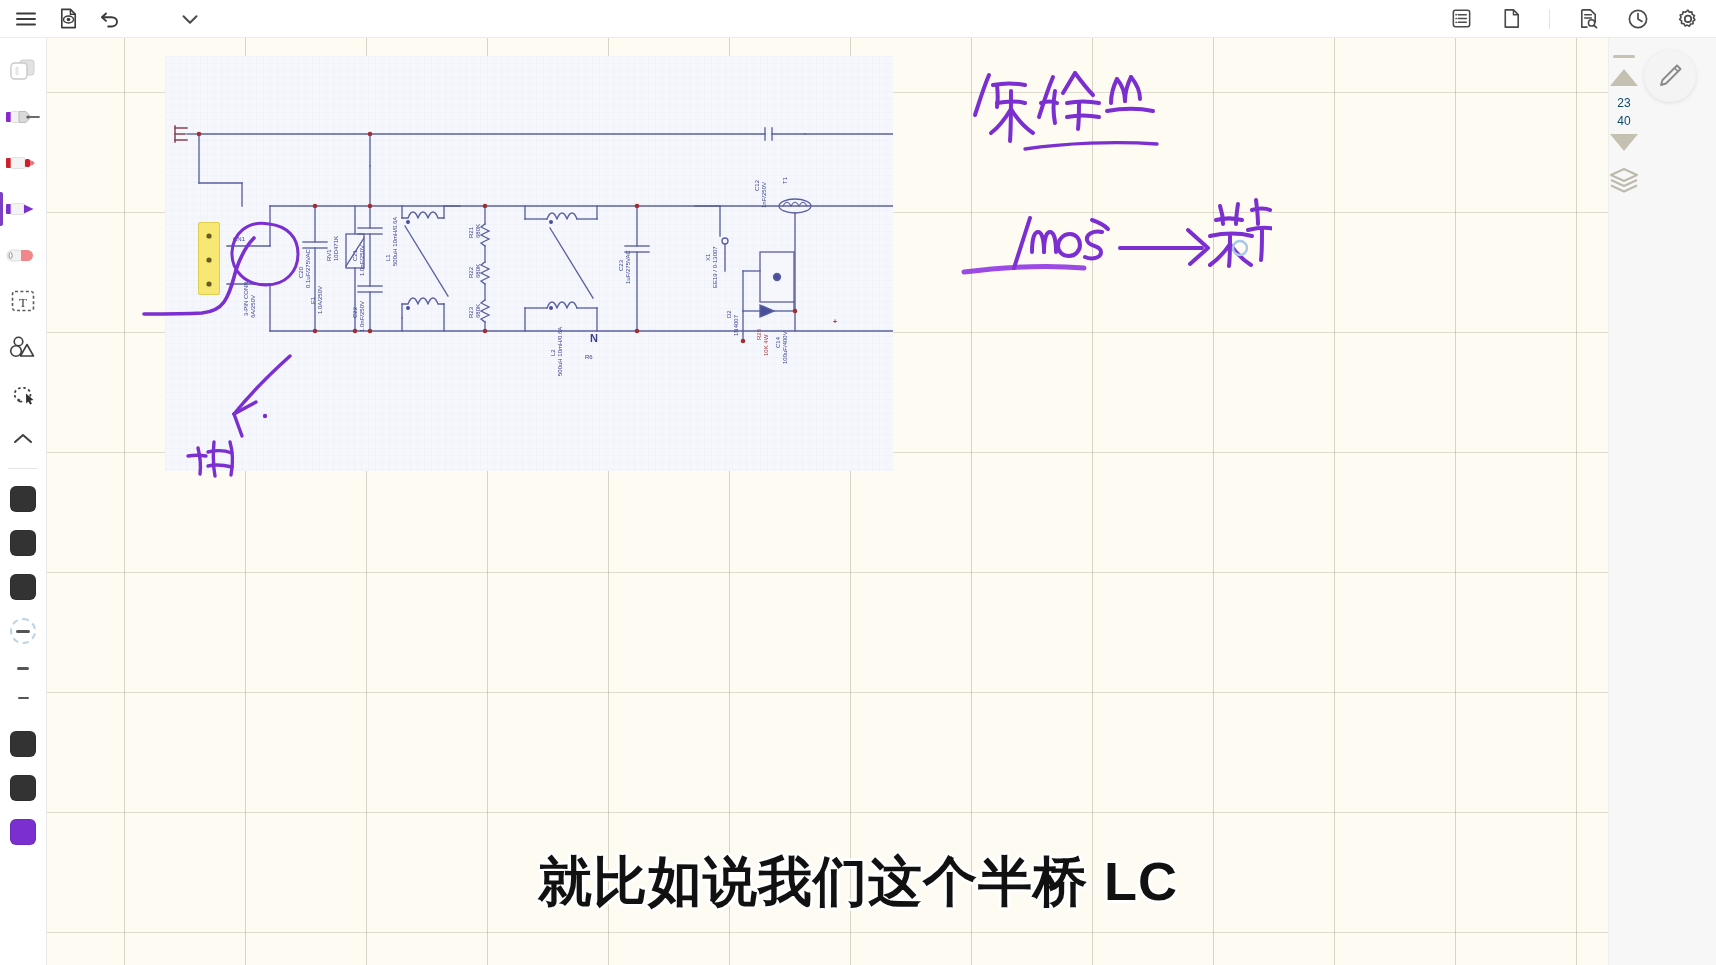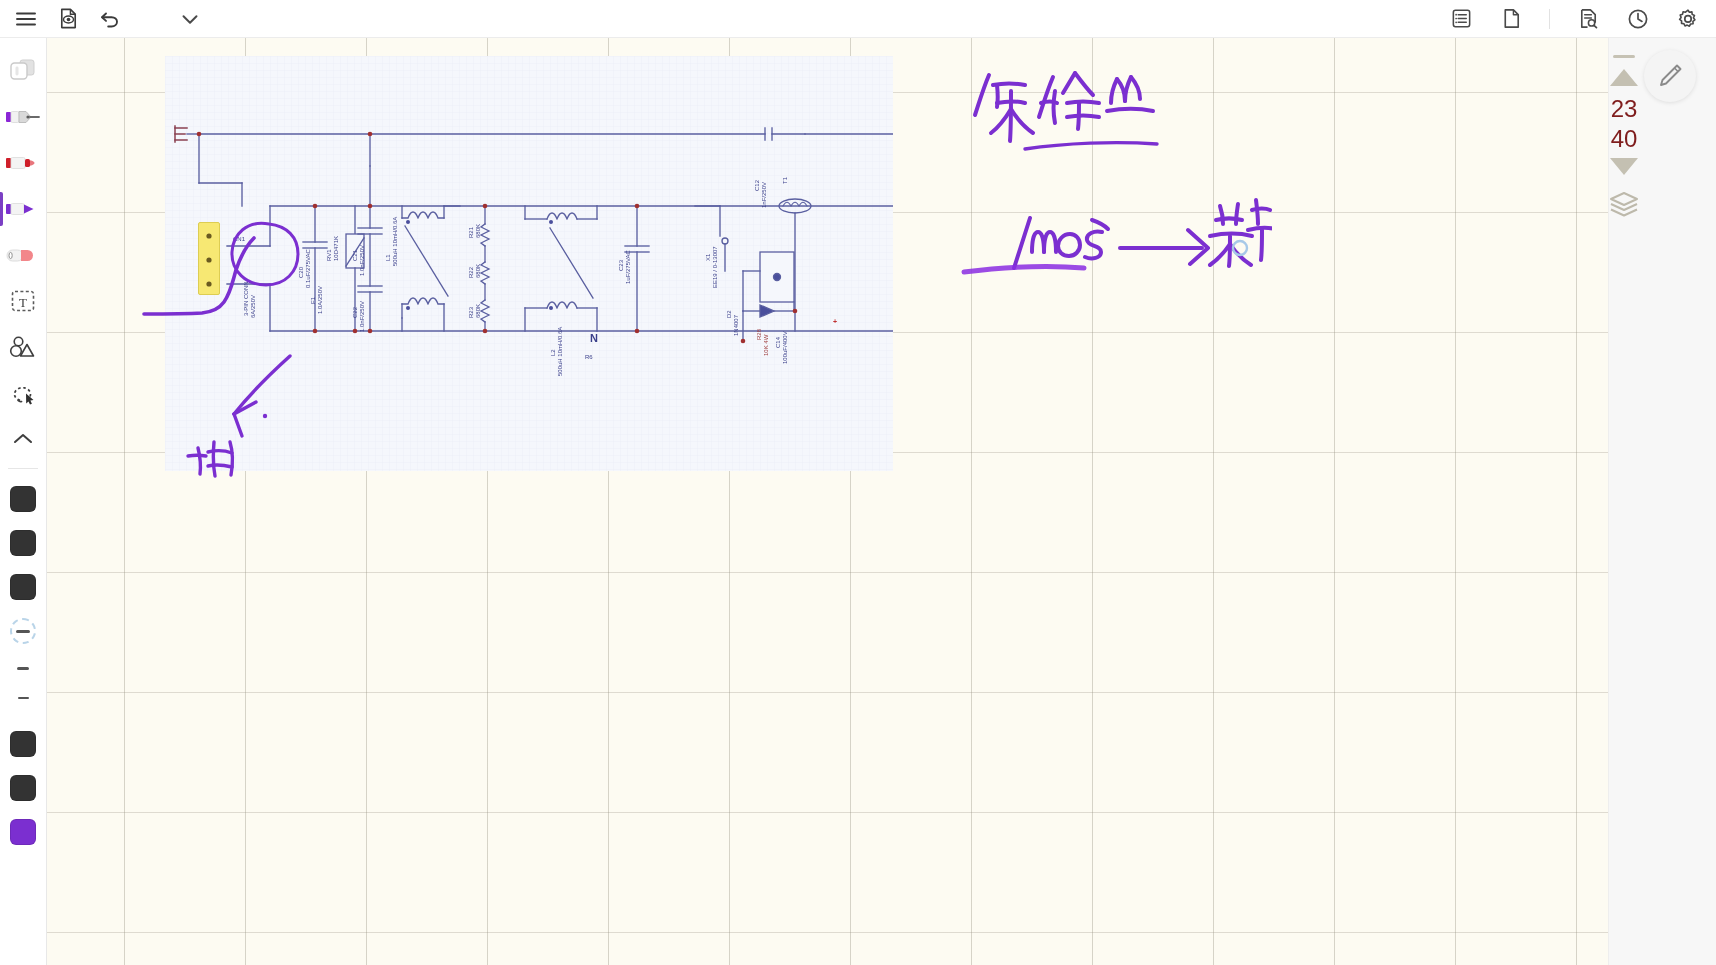--- a/index.html
+++ b/index.html
@@ -132,21 +132,21 @@
     width: 32px;
     display: flex; flex-direction: column; align-items: center;
     z-index: 30;
   }
   .pn-grip {
     width: 22px; height: 3px; background: #c6c2b4; border-radius: 2px;
     margin-bottom: 7px; cursor: pointer;
   }
   .pn-arrow { cursor: pointer; margin: 2px 0; }
   .pn-num {
-    font-size: 24px; color: #7f1d1d; line-height: 1;
+    font-size: 12px; color: #0c4a6e; line-height: 1;
     margin: 3px 9px; user-select: none;
   }
   .pn-layers { margin-top: 8px; cursor: pointer; }
 
   
   #fab {
     position: absolute;
     right: 20px; top: 50px;
     width: 52px; height: 52px;
     border-radius: 50%;
@@ -688,14 +688,15 @@
     </div>
   </div>
 
   <div id="fab" title="Edit">
     <svg width="28" height="28" viewBox="0 0 28 28">
       <path d="M21 3.5 24.5 7 10 21.5 5 23l1.5-5z" fill="none" stroke="#8a8a8a" stroke-width="1.9" stroke-linejoin="round"></path>
       <line x1="18.5" y1="6" x2="22" y2="9.5" stroke="#8a8a8a" stroke-width="1.6"></line>
     </svg>
   </div>
 
+  <div id="subtitle">就比如说我们这个半桥 LC</div>
 
 </div>
 
 </body></html>

